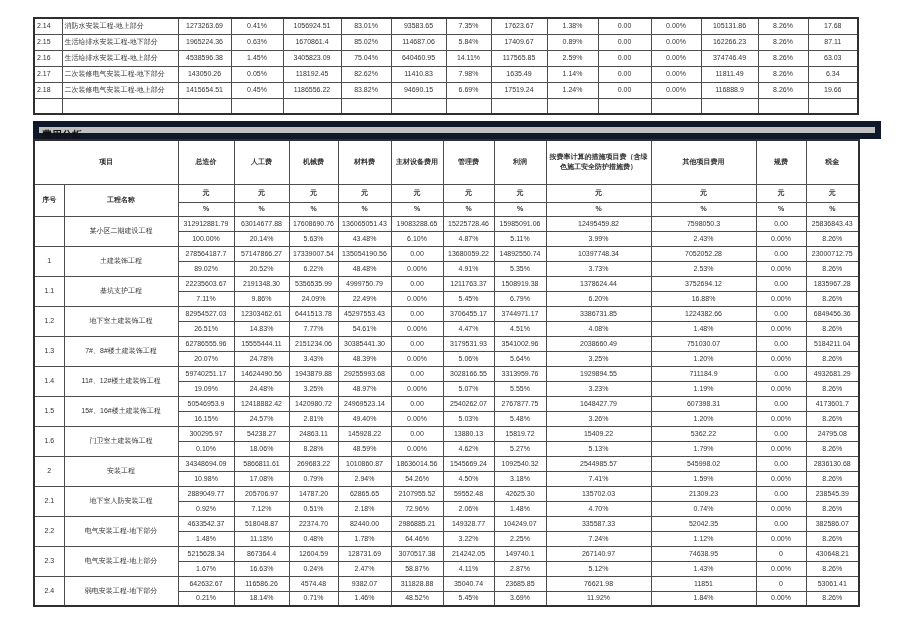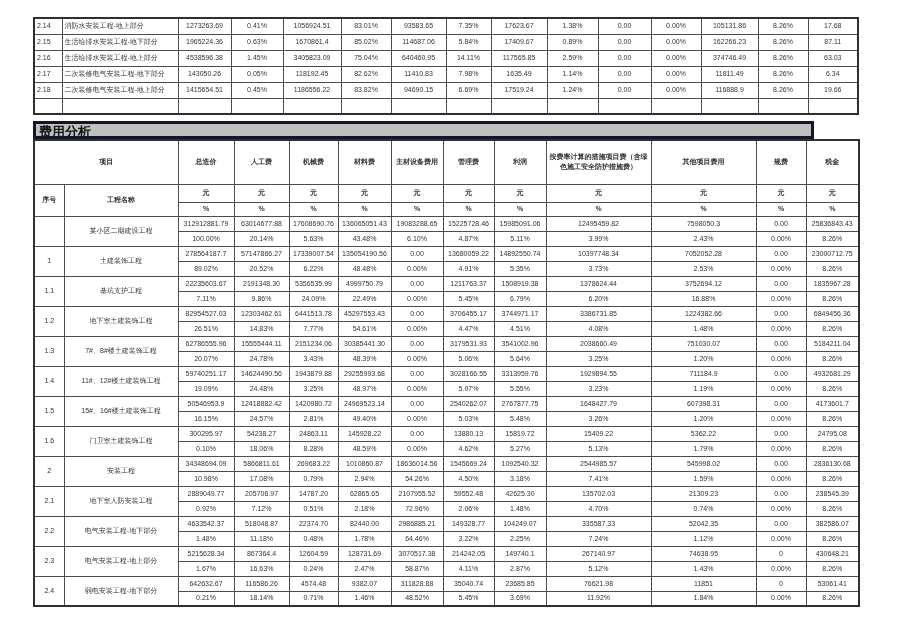--- a/index.html
+++ b/index.html
@@ -24,24 +24,24 @@
   }
   .upper {
     position: absolute; left: 33px; top: 17px;
     width: 824px;
     border: 2px solid #2f2f2f;
   }
   .upper tr { height: 16px; }
   .upper td.t-left { text-align: left; padding-left: 2px; }
   .band {
     position: absolute; left: 33px; top: 121px;
-    width: 781px; height: 18px;
+    width: 848px; height: 18px;
     background: #c0c0c0;
-    border: 3px solid #0f172a;
-    font-size: 13px; font-weight: bold;
+    border: 6px solid #0f172a;
+    font-size: 10px; font-weight: bold;
     line-height: 16px;
     padding: 0 3px;
     color: #111;
   }
   .cost {
     position: absolute; left: 33px; top: 139px;
     width: 825px;
     border: 2px solid #2f2f2f;
   }
   .cost thead td { font-weight: bold; }

